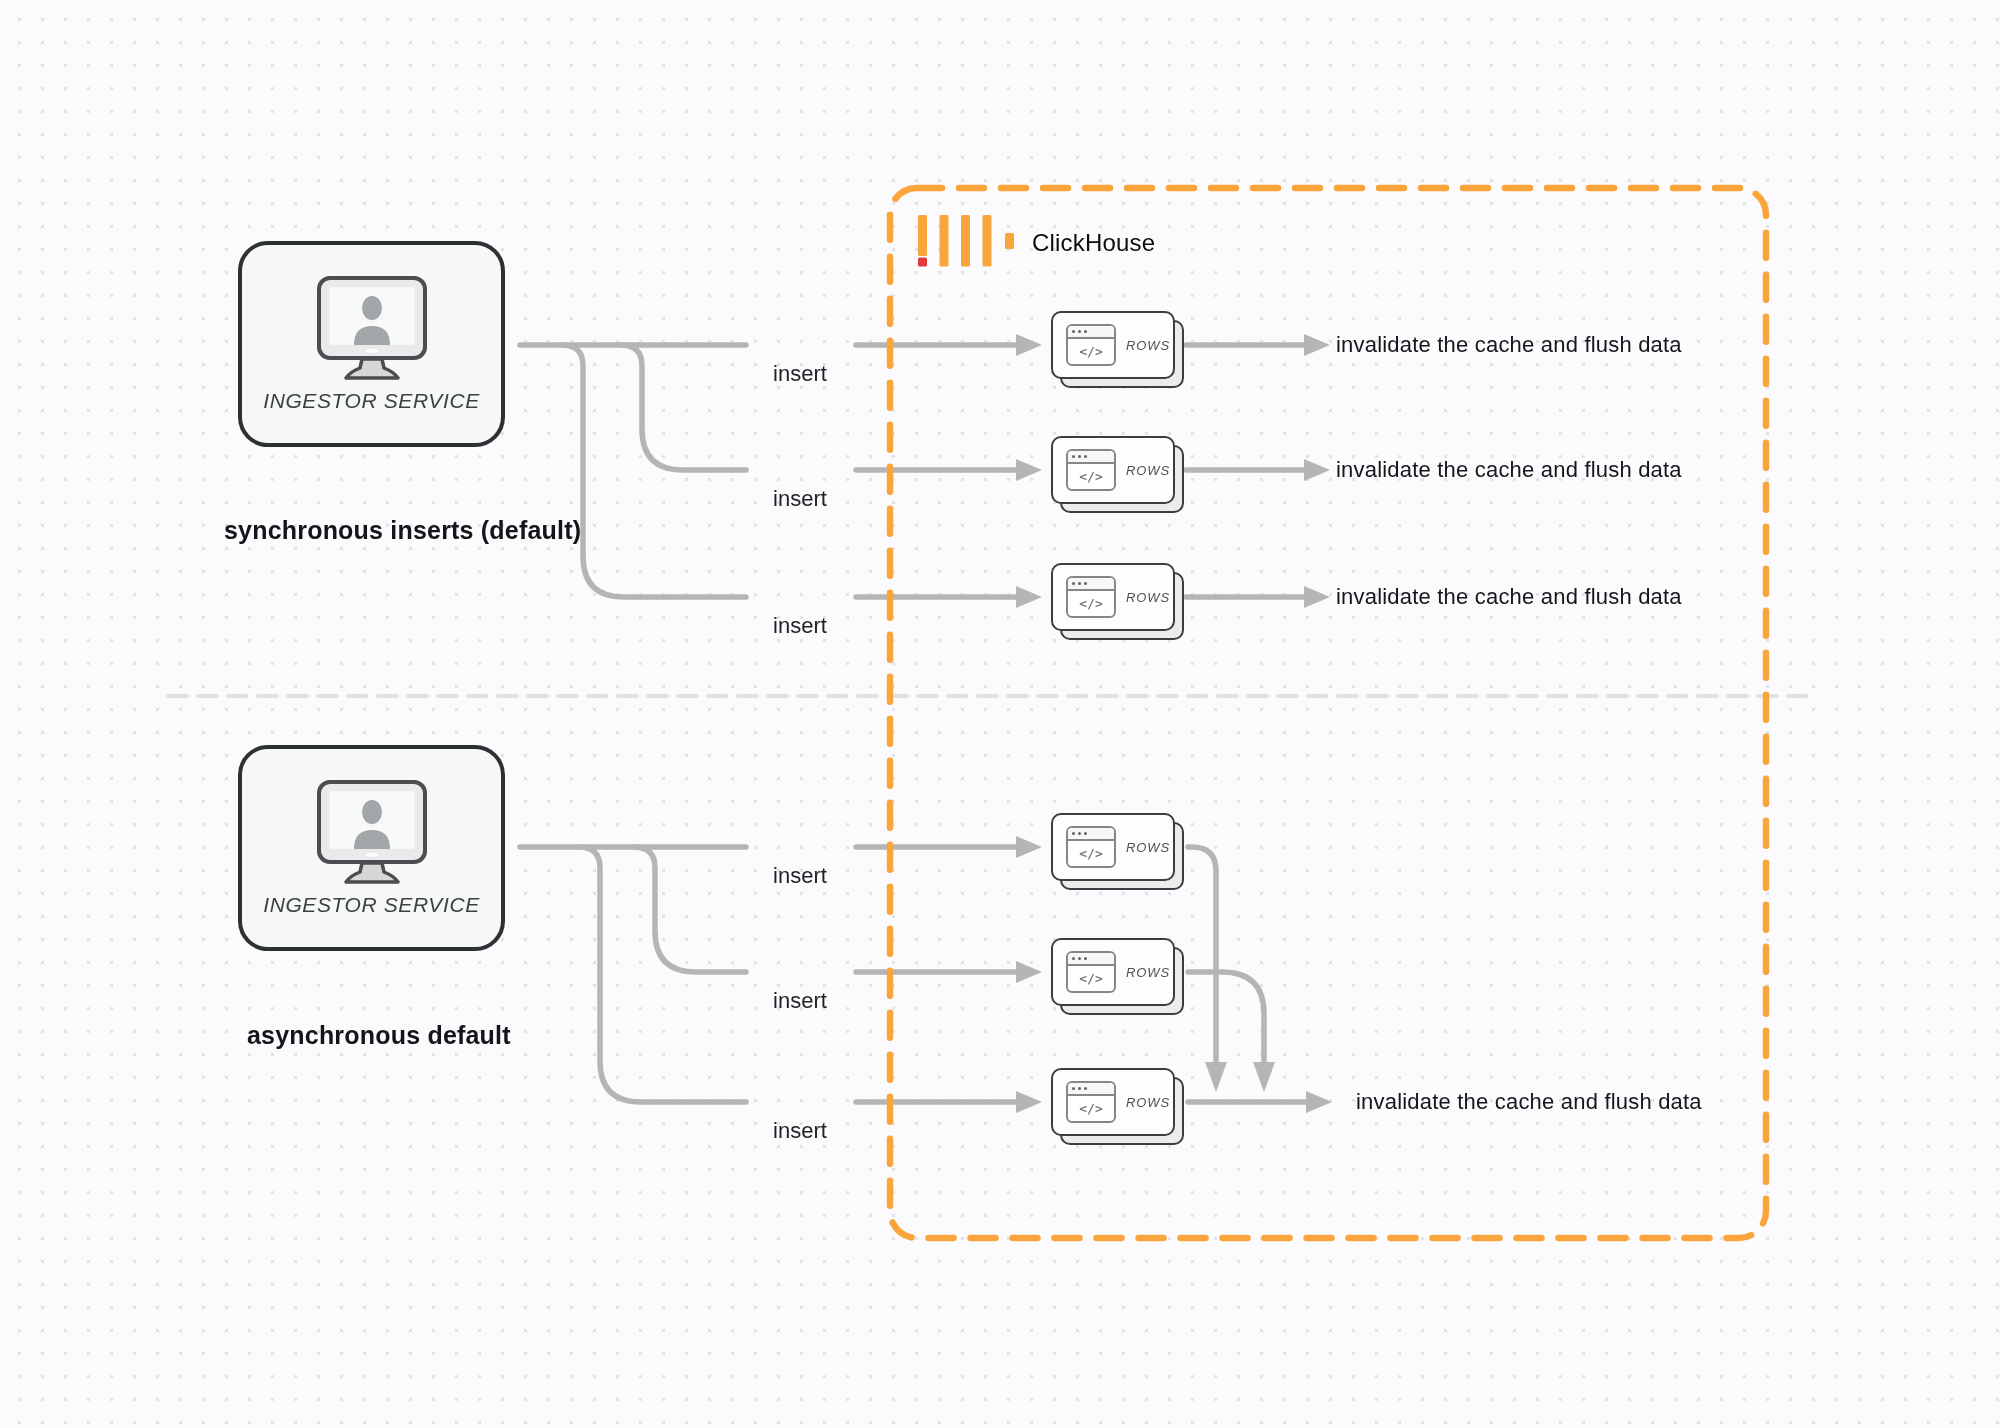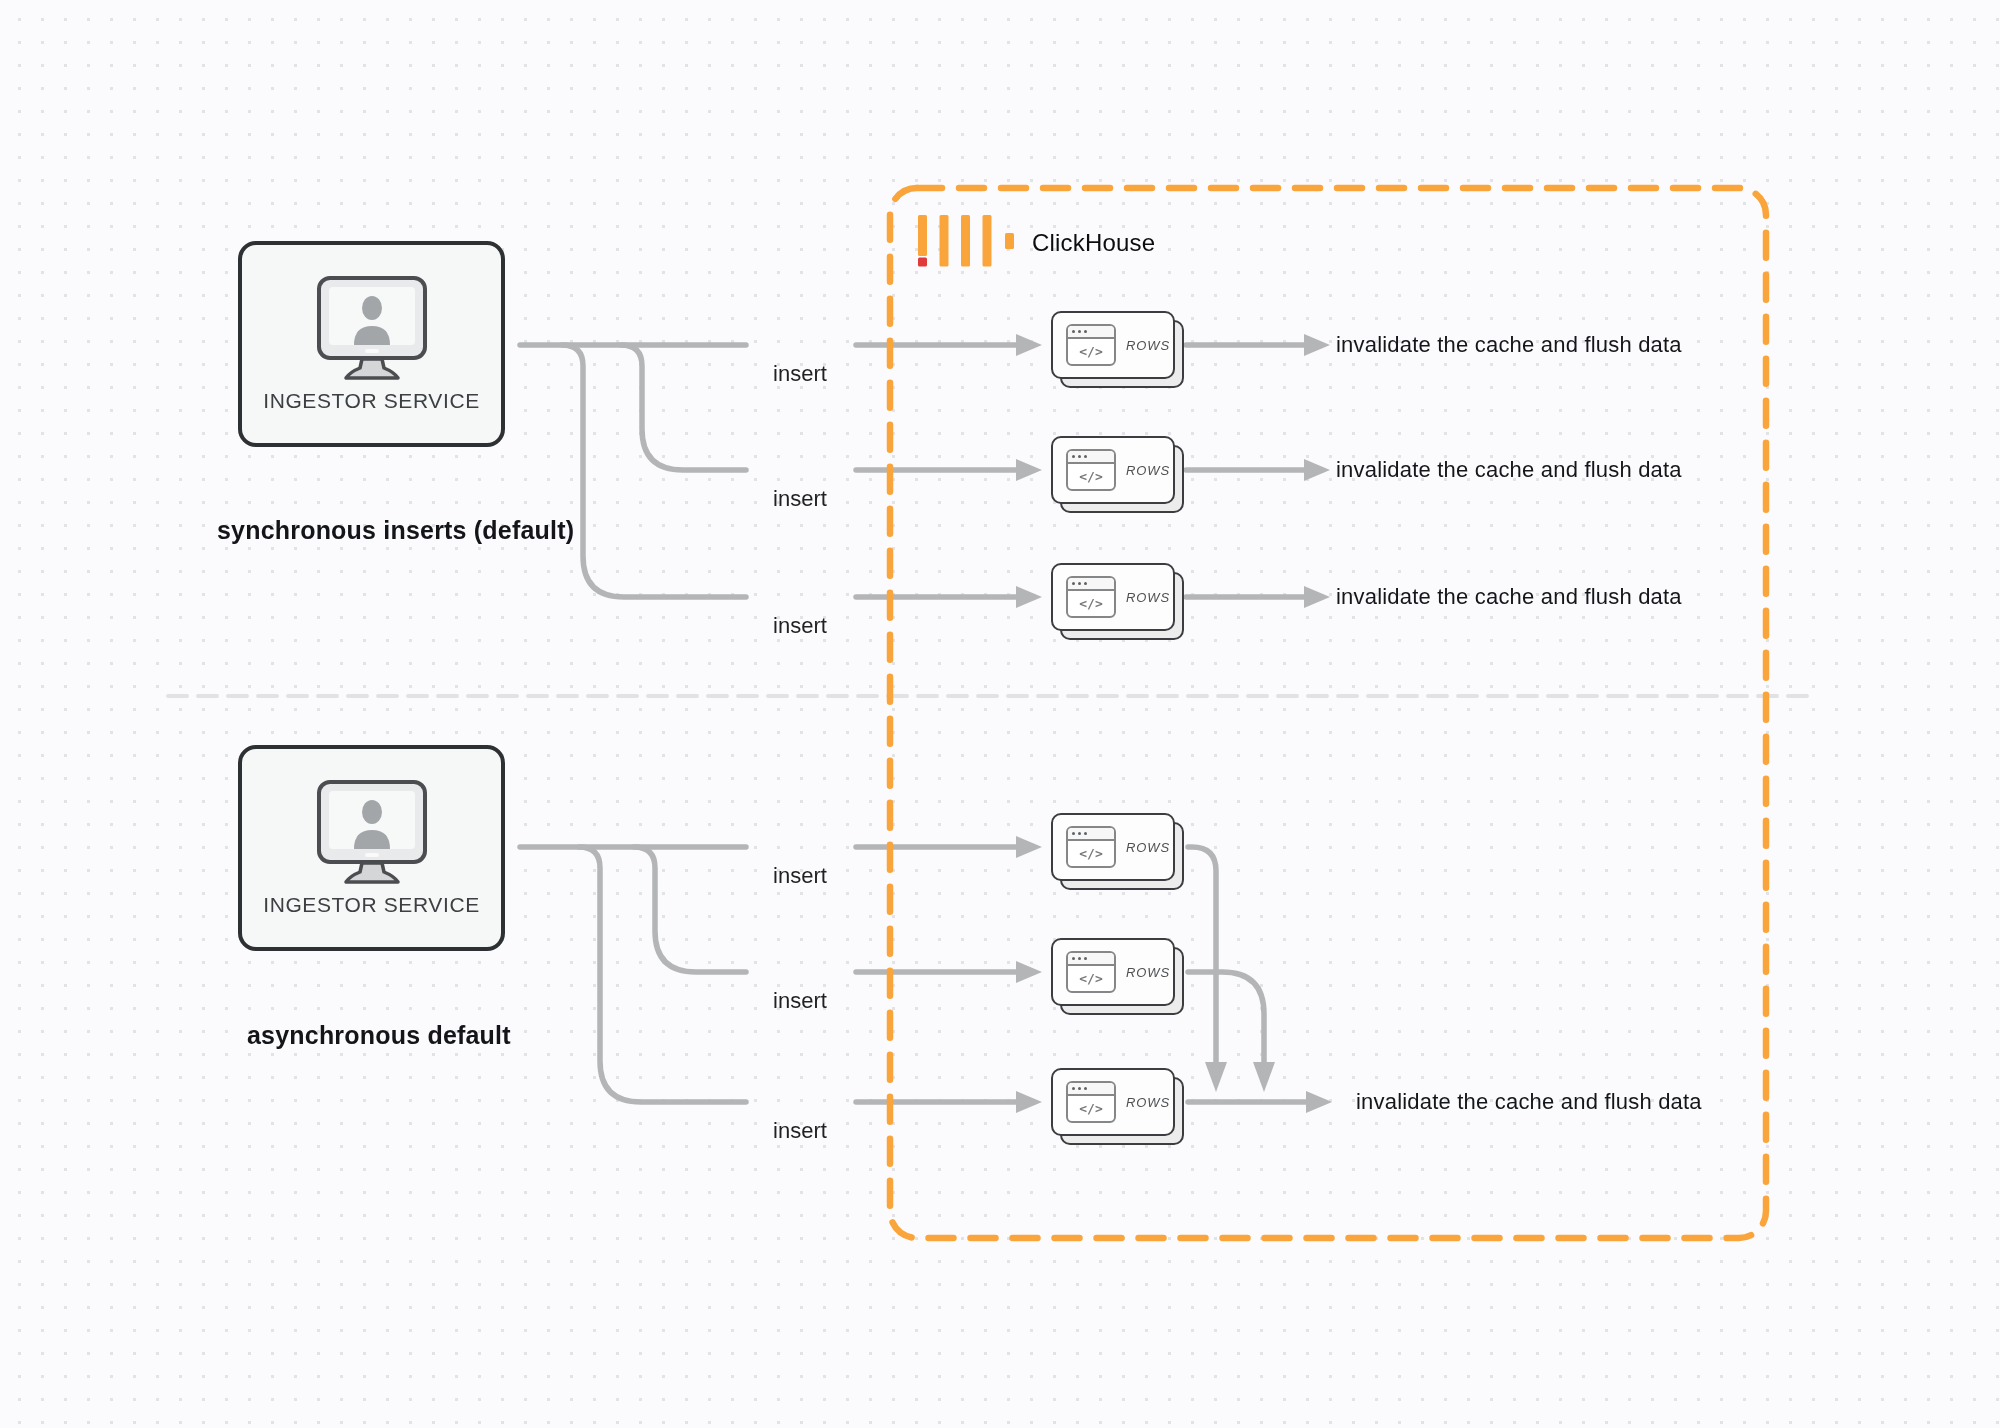--- a/index.html
+++ b/index.html
@@ -9,22 +9,23 @@
     background-color:#fbfbfd;
     background-image:radial-gradient(circle, #e2e3e6 1.6px, transparent 1.7px);
     background-size:23px 23px;
     background-position:8px 8px;
   }
   svg.wires{position:absolute;left:0;top:0;width:2000px;height:1428px;}
 
   
   .ingestor{
     position:absolute;width:267px;height:206px;
-    background:#f6f7f7;border:4px solid #2e3134;border-radius:18px;
+    background:#f6f7f7;border:4px solid #2e3134;border-radius:30px;
     box-sizing:border-box;
+    font-style:italic;
   }
   .ingestor .monitor{position:absolute;left:50%;top:30px;transform:translateX(-50%);}
   .ingestor-label{
     position:absolute;left:0;right:0;top:144px;text-align:center;
     font-size:21px;color:#3c4043;letter-spacing:.6px;
   }
 
   
   .caption{
     position:absolute;transform:translateY(-50%);
@@ -167,21 +168,21 @@
         <rect x="13" y="12" width="86" height="58" rx="4" fill="#f7f8f8"></rect>
         <ellipse cx="56" cy="33" rx="10" ry="12" fill="#a2a6a9"></ellipse>
         <path d="M38 70 Q38 51 56 51 Q74 51 74 70 Z" fill="#a2a6a9"></path>
         <rect x="49" y="74" width="14" height="4" rx="2" fill="#fafafa"></rect>
         <path d="M46 84 L44 93 Q34 97 30 103 L82 103 Q78 97 68 93 L66 84 Z" fill="#d5d6d7" stroke="#4b4d50" stroke-width="3.5" stroke-linejoin="round"></path>
       </svg>
     </div>
     <div class="ingestor-label">INGESTOR SERVICE</div>
   </div>
 
-  <div class="caption" style="left:217px;top:530px">synchronous inserts (default)</div>
+  <div class="caption" style="left:224px;top:530px">synchronous inserts (default)</div>
   <div class="caption" style="left:247px;top:1035px">asynchronous default</div>
 
   <div class="rows-card" style="left:1051px;top:311px">
     <div class="rows-back"></div>
     <div class="rows-front">
       <div class="bwin">
         <div class="bwin-head">
             <i></i>
             <i></i>
             <i></i>

